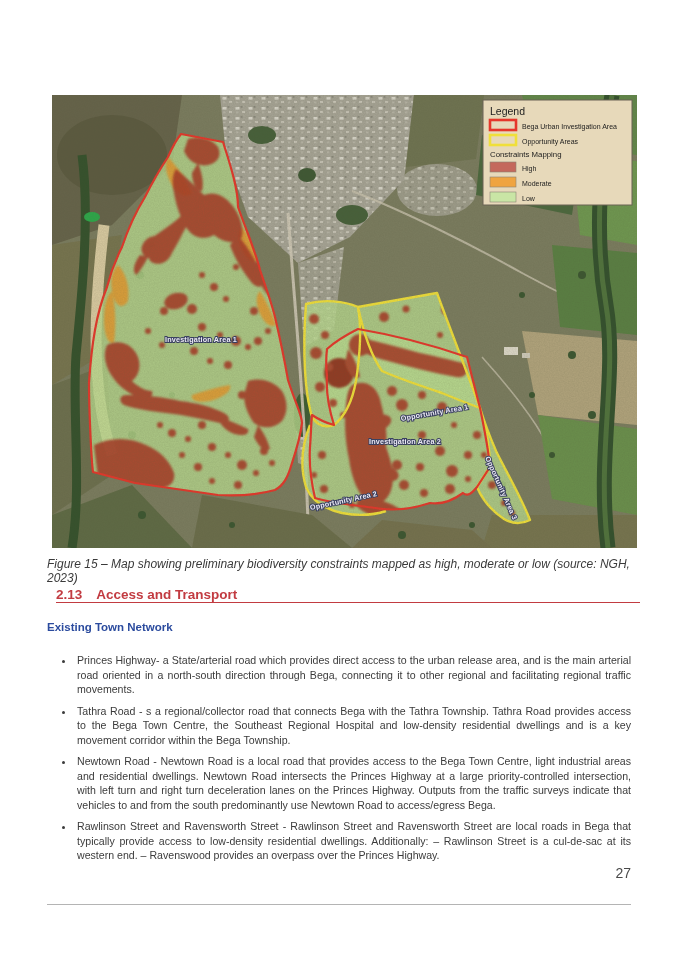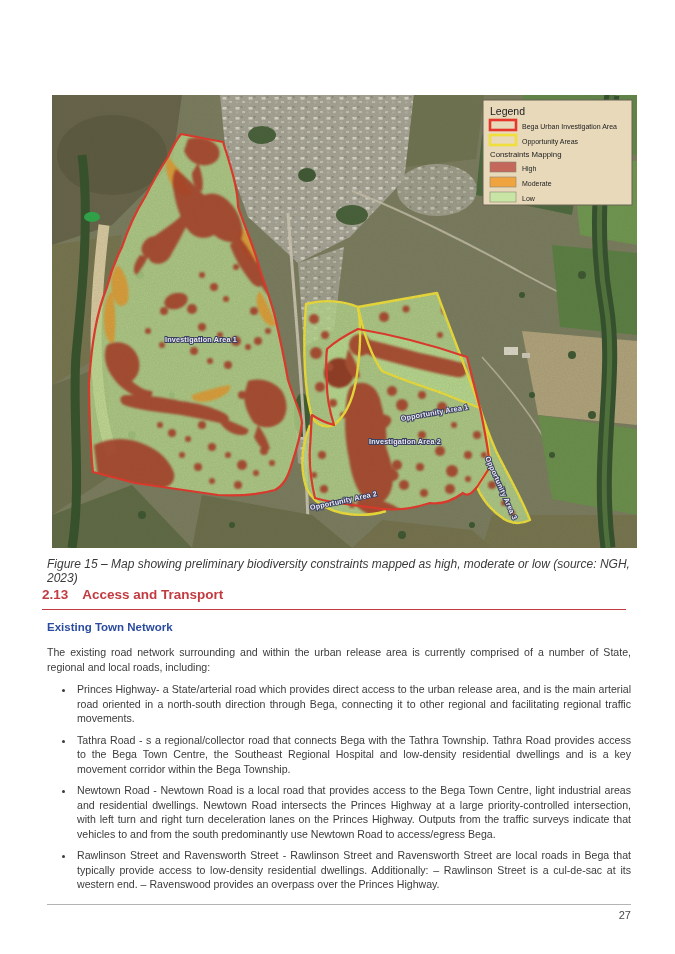--- a/index.html
+++ b/index.html
@@ -7,42 +7,42 @@
     width:675px;height:954px;position:relative;background:#ffffff;
     font-family:"Liberation Sans",sans-serif;color:#3b3b3b;overflow:hidden;
   }
   .map-wrap{position:absolute;left:52px;top:95px;width:585px;height:453px;}
   .map-wrap svg{display:block;font-family:"Liberation Sans",sans-serif;}
   .caption{
     position:absolute;left:47px;top:557px;width:584px;
     font-style:italic;font-size:12px;color:#3a3a3a;
   }
   .section-heading{
-    position:absolute;left:42px;top:587px;width:584px;margin:0;
+    position:absolute;left:56px;top:587px;width:584px;margin:0;
     font-size:13.5px;font-weight:bold;color:#c23b41;
-    border-bottom:1.5px solid #c23b41;padding-bottom:7px;line-height:15px;
+    border-bottom:1.5px solid #c23b41;padding-bottom:0;line-height:15px;
   }
   .section-heading .num{margin-right:14px;}
   .sub-heading{
     position:absolute;left:47px;top:621px;width:584px;margin:0;
     font-size:11.5px;font-weight:bold;color:#2b4b9e;
   }
   .content{
     position:absolute;left:47px;top:645px;width:584px;
     font-size:10.6px;line-height:14.5px;text-align:justify;color:#3b3b3b;
   }
   .content p{margin:0 0 6px 0;}
   .content ul{margin:8px 0 0 0;padding-left:28px;list-style:disc;}
   .content li{margin-bottom:7px;padding-left:2px;}
   .footer-rule{
     position:absolute;left:47px;top:904px;width:584px;height:0;
     border-top:1px solid #b4b4b4;
   }
   .page-number{
-    position:absolute;right:44px;top:909px;font-size:11px;color:#4a4a4a;
+    position:absolute;right:44px;top:865px;font-size:14px;color:#4a4a4a;
   }
 </style>
 </head>
 <body>
 
 <div class="map-wrap">
 <svg viewBox="0 0 585 453" width="585" height="453">
   <defs>
     <pattern id="urban" width="13" height="10" patternUnits="userSpaceOnUse">
       <rect width="13" height="10" fill="#a7a496"></rect>
@@ -290,21 +290,20 @@
 
 <div class="caption">Figure 15 – Map showing preliminary biodiversity constraints mapped as high, moderate or low (source: NGH, 2023)</div>
 
 <h2 class="section-heading">
   <span class="num">2.13</span><span>Access and Transport</span>
 </h2>
 
 <h3 class="sub-heading">Existing Town Network</h3>
 
 <div class="content">
-  <p>The existing road network surrounding and within the urban release area is currently comprised of a number of State, regional and local roads, including:</p>
   <ul>
     <li>Princes Highway- a State/arterial road which provides direct access to the urban release area, and is the main arterial road oriented in a north-south direction through Bega, connecting it to other regional and facilitating regional traffic movements.</li>
     <li>Tathra Road - s a regional/collector road that connects Bega with the Tathra Township. Tathra Road provides access to the Bega Town Centre, the Southeast Regional Hospital and low-density residential dwellings and is a key movement corridor within the Bega Township.</li>
     <li>Newtown Road - Newtown Road is a local road that provides access to the Bega Town Centre, light industrial areas and residential dwellings. Newtown Road intersects the Princes Highway at a large priority-controlled intersection, with left turn and right turn deceleration lanes on the Princes Highway. Outputs from the traffic surveys indicate that vehicles to and from the south predominantly use Newtown Road to access/egress Bega.</li>
     <li>Rawlinson Street and Ravensworth Street - Rawlinson Street and Ravensworth Street are local roads in Bega that typically provide access to low-density residential dwellings. Additionally: – Rawlinson Street is a cul-de-sac at its western end. – Ravenswood provides an overpass over the Princes Highway.</li>
   </ul>
 </div>
 
 <div class="footer-rule"></div>
 <div class="page-number">27</div>

